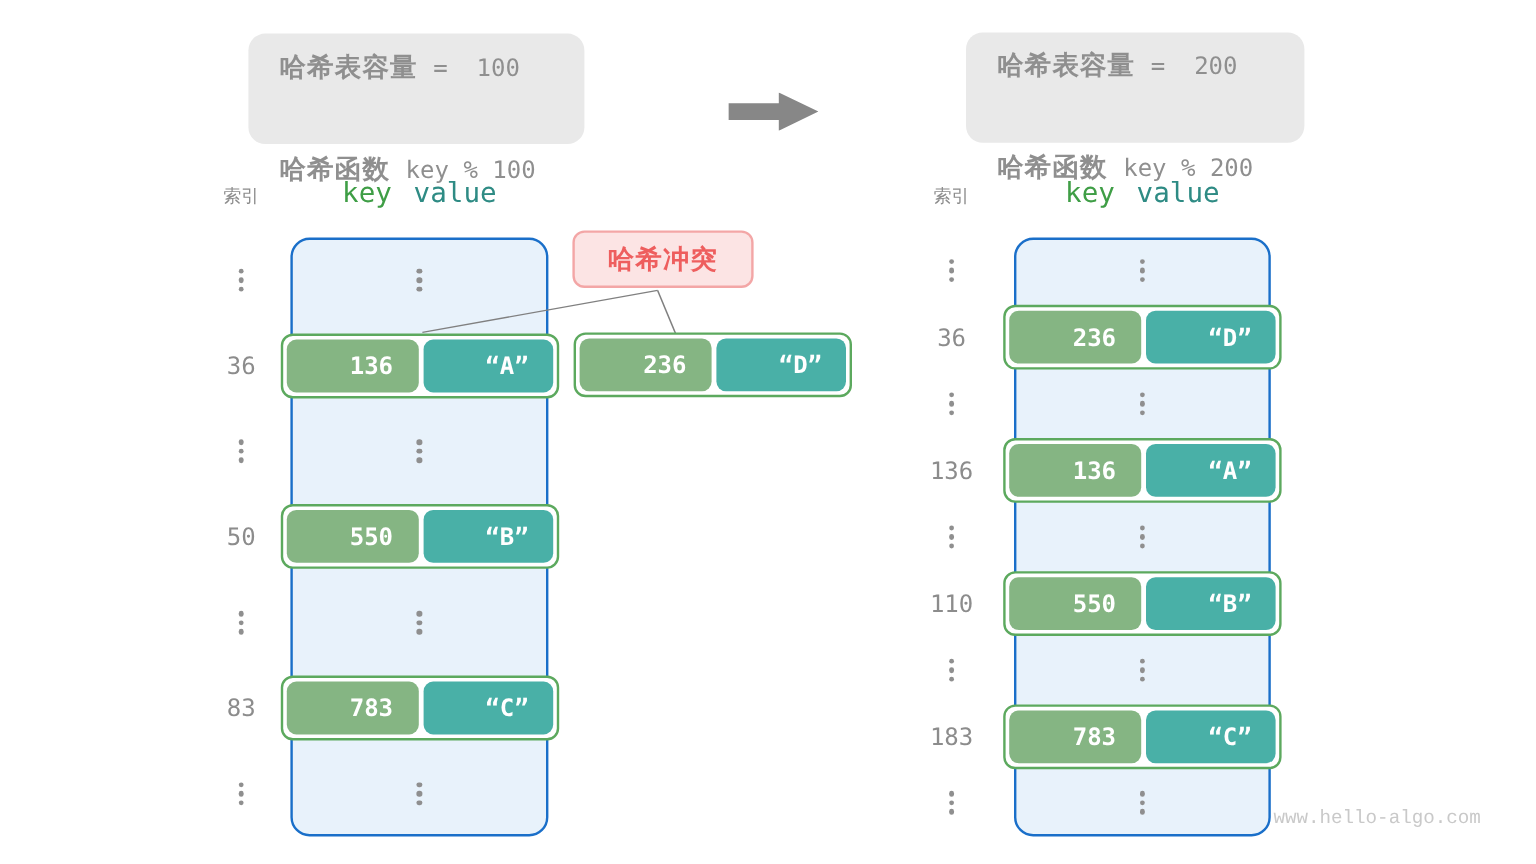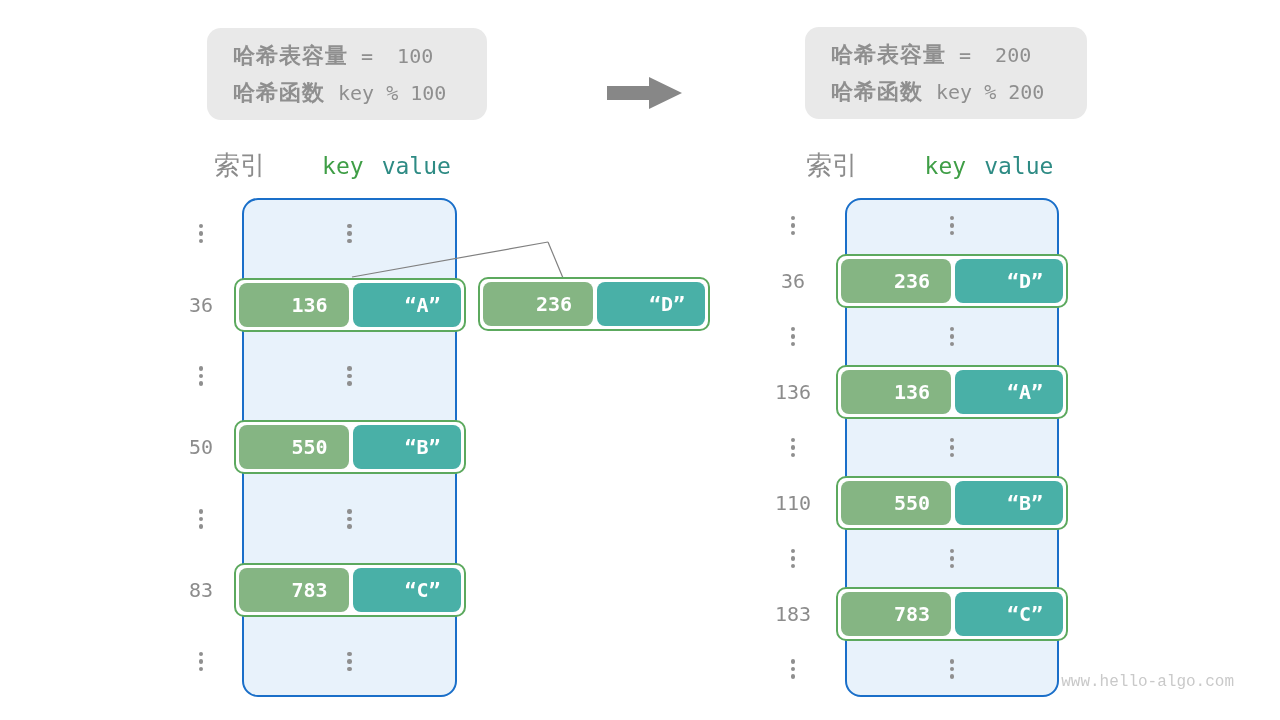--- a/index.html
+++ b/index.html
@@ -19,20 +19,21 @@
     border-radius: 14px;
     box-sizing: border-box;
     display: flex; flex-direction: column; justify-content: center;
     gap: 7px; padding-left: 26px;
   }
   .card-line { display: flex; align-items: baseline; gap: 13px; }
   .card-zh {
     font-weight: 700; font-size: 22px;
     color: var(--c-card-text, #8f8f8f);
     letter-spacing: 1px;
+    margin-top: 48px;
   }
   .card-code {
     font-family: "DejaVu Sans Mono", monospace;
     font-size: 20px; color: var(--c-card-text, #8f8f8f);
     white-space: pre;
   }
   .card-left  { left: 207px; top: 28px; width: 280px; height: 92px; }
   .card-right { left: 805px; top: 27px; width: 282px; height: 92px; }
 
   
@@ -49,22 +50,22 @@
     position: absolute; top: 198px; height: 499px;
   }
   .diagram-left  { left: 173px; --gap: 13px; --bucket-w: 215px; }
   .diagram-right { left: 765px; --gap: 24px; --bucket-w: 214px; }
 
   .col-headers {
     position: absolute; top: -50px; left: 0;
     display: flex; align-items: baseline;
   }
   .h-index {
-    width: 56px; text-align: right;
-    font-size: 26px; color: var(--c-index-text, #8c8c8c); margin-left: 37px;
+    width: 56px; text-align: center;
+    font-size: 15px; color: var(--c-index-text, #8c8c8c);
   }
   .h-kv {
     margin-left: var(--gap); width: var(--bucket-w);
     display: flex; justify-content: center; gap: 18px;
     font-family: "DejaVu Sans Mono", monospace; font-size: 23px;
   }
   .h-key   { color: var(--c-key-header, #3f9e46); }
   .h-value { color: var(--c-value-header, #2e8b84); }
 
   .bucket {
@@ -277,20 +278,21 @@
             </div>
           </div>
         </div>
       </div>
   </div>
 
   <svg class="connector-svg" width="1280" height="720" viewBox="0 0 1280 720">
     <line x1="548" y1="242" x2="352" y2="277" stroke="#808080" stroke-width="1.2" class="connector-line"></line>
     <line x1="548" y1="242" x2="563" y2="278" stroke="#808080" stroke-width="1.2" class="connector-line"></line>
   </svg>
+  <div class="collision-label">哈希冲突</div>
   <div class="collision-pair">
       <div class="pair">
         <span class="pill key-pill">236</span>
         <span class="pill value-pill">“D”</span>
       </div>
     </div>
 
   <div class="diagram diagram-right">
     <div class="col-headers">
       <span class="h-index">索引</span>

